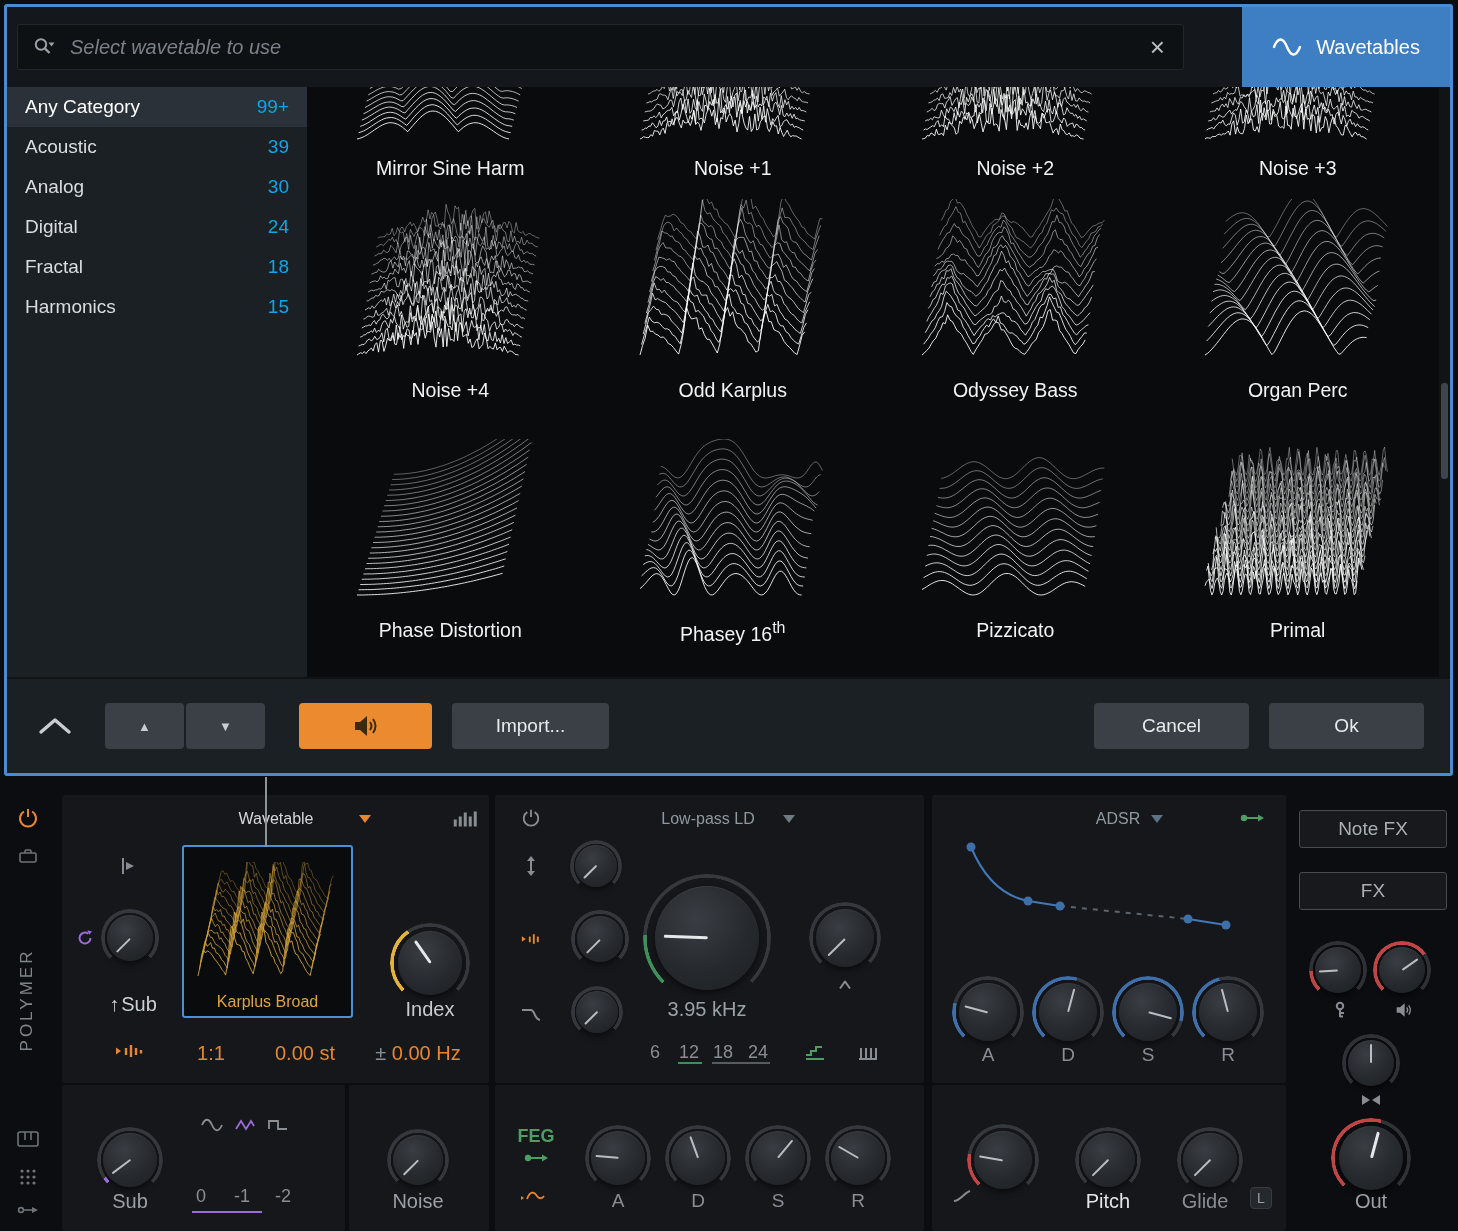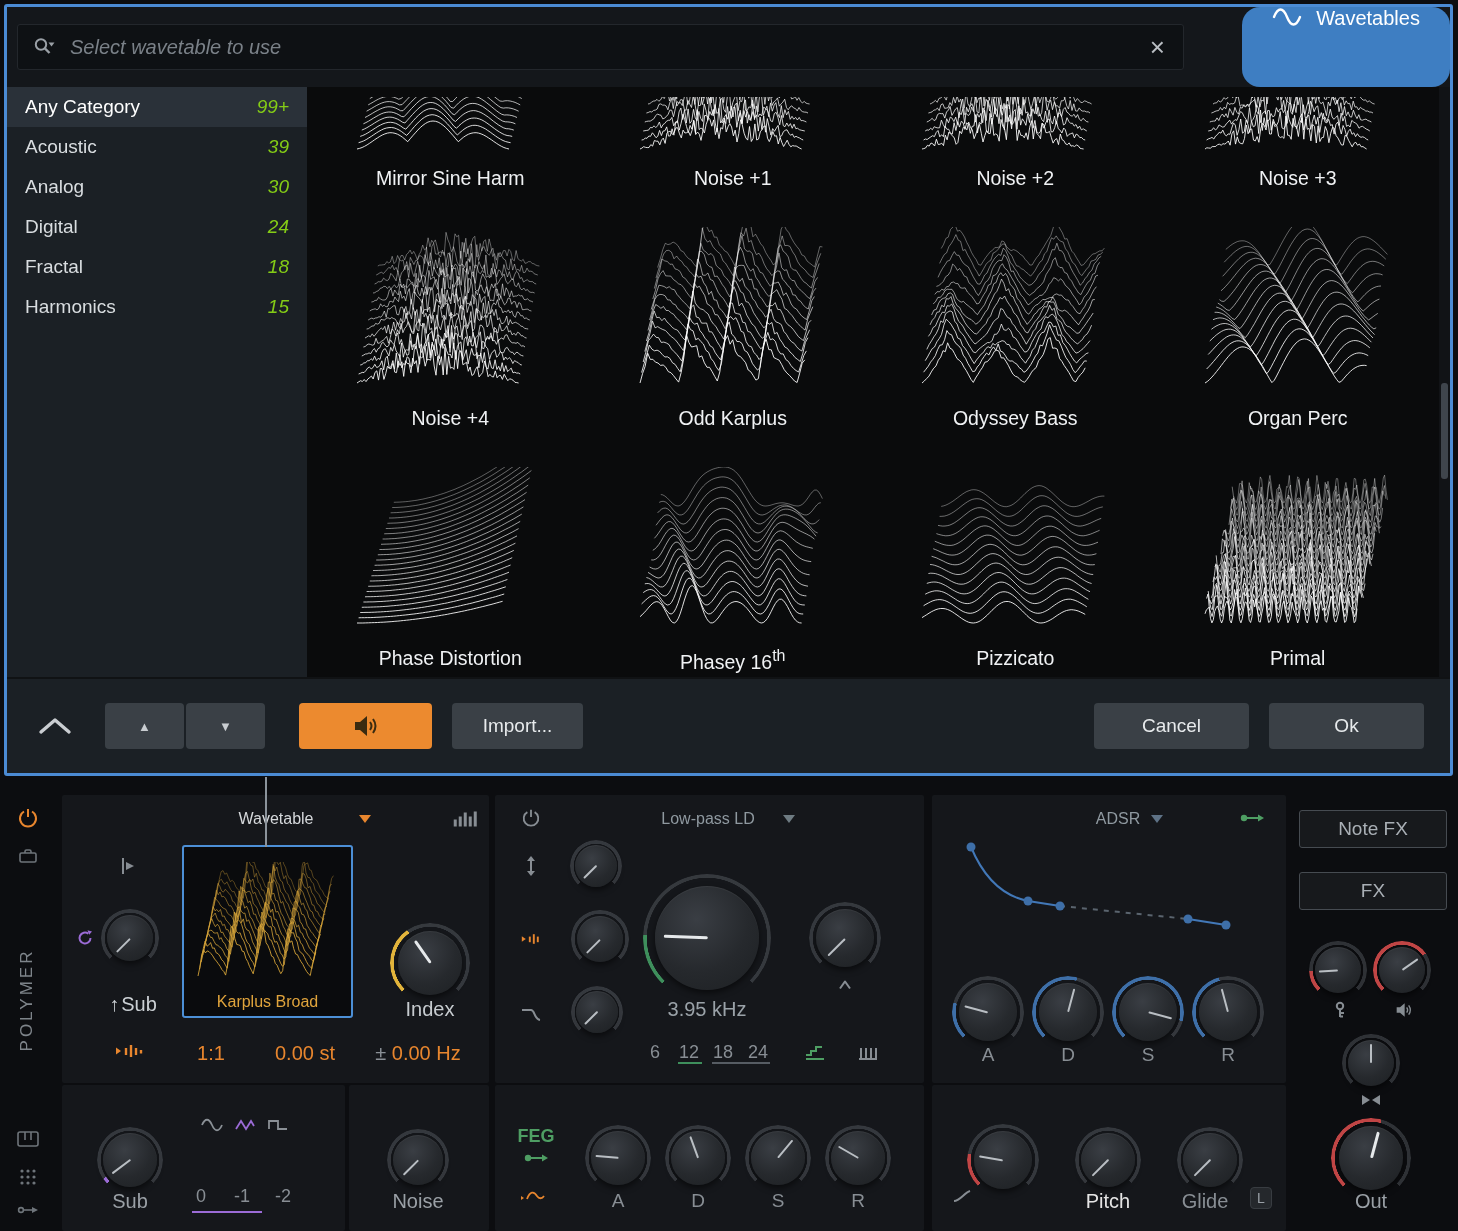--- a/index.html
+++ b/index.html
@@ -12,50 +12,50 @@
           border:3px solid #4B8BD4;border-radius:3px;background:#1B2025;
           display:flex;flex-direction:column;z-index:5;}
   .dlg-header{height:80px;display:flex;background:#14171B;flex:0 0 auto;gap:48px;}
   .search-wrap{flex:1;display:flex;align-items:center;padding:9px 10px;}
   .search-box{flex:1;height:46px;background:#0E1114;border:1px solid #23272C;border-radius:3px;
               display:flex;align-items:center;padding:0 14px;gap:12px;}
   .search-box input{flex:1;background:transparent;border:none;outline:none;
               color:#D6D9DC;font-size:20px;font-family:"Liberation Sans",sans-serif;}
   .search-box input::placeholder{color:#7A8188;font-style:italic;}
   .clear-x{font-size:26px;color:#B9BEC3;cursor:pointer;line-height:1;padding:0 4px;}
-  .wt-tab{width:208px;background:#3E7EC2;display:flex;justify-content:center;
-          gap:10px;font-size:20px;color:#FFFFFF;flex:0 0 auto;border-radius:18px;}
+  .wt-tab{width:208px;background:#3E7EC2;display:flex;align-items:center;justify-content:center;
+          gap:10px;font-size:20px;color:#FFFFFF;flex:0 0 auto;}
   .dlg-body{flex:1;display:flex;background:#0A0B0C;min-height:0;}
   .cats{width:300px;background:#1B2025;margin-right:2px;flex:0 0 auto;}
   .cat{height:40px;display:flex;align-items:center;justify-content:space-between;
        padding:0 18px;font-size:19px;color:#D9DDE0;cursor:pointer;}
-  .cat .cc{color:#84cc16;font-style:italic;}
+  .cat .cc{color:#0ea5e9;}
   .cat.sel{background:#2A3139;color:#FFFFFF;}
   .gridwrap{flex:1;position:relative;background:#0A0B0C;overflow:hidden;}
   .grid{position:absolute;inset:0 11px 0 0;display:grid;
         grid-template-columns:repeat(4,1fr);grid-template-rows:112px 240px 240px;}
-  .cell{display:flex;flex-direction:column;align-items:center;justify-content:flex-end;
+  .cell{display:flex;flex-direction:column;align-items:center;justify-content:flex-start;
         padding-bottom:8px;cursor:pointer;}
   .thumb{width:210px;height:168px;}
   .thumb svg{display:block;}
   .thumb.crop{height:64px;overflow:hidden;}
   .thumb.crop svg{margin-top:-104px;}
   .wlabel{margin-top:12px;height:24px;font-size:19.5px;color:#F0F2F4;}
   .thumb.crop + .wlabel{margin-top:6px;}
   .wlabel sup{font-size:16px;}
   .scroll-track{position:absolute;top:0;right:0;width:11px;bottom:0;background:#111316;}
   .scroll-thumb{position:absolute;right:2px;top:296px;width:7px;height:96px;background:#3F454C;border-radius:3px;}
   .dlg-footer{height:96px;flex:0 0 auto;background:#1B2025;border-top:2px solid #101214;
               display:flex;align-items:center;padding:0 26px 0 28px;}
   .btn{height:46px;border-radius:4px;background:#3A4046;color:#E7EAEC;font-size:19px;
        display:flex;align-items:center;justify-content:center;cursor:pointer;}
   .pair{display:flex;gap:2px;margin-left:30px;}
   .btn.updn{width:79px;font-size:13px;color:#C9CDD1;}
   .btn.speaker{width:133px;background:#EC8A2F;margin-left:34px;}
-  .btn.import{width:131px;margin-left:20px;}
+  .btn.import{width:157px;margin-left:20px;}
   .btn.cancel{width:155px;margin-left:auto;}
   .btn.ok{width:155px;margin-left:20px;}
   .collapse{cursor:pointer;display:flex;align-items:center;}
 
   
   .synth{position:absolute;left:0;top:782px;width:1458px;height:449px;background:#0C0D10;}
   .panel{position:absolute;background:#15171B;border-radius:2px;}
   .t{position:absolute;transform:translate(-50%,-50%);white-space:nowrap;}
   .ic{position:absolute;transform:translate(-50%,-50%);display:flex;line-height:0;}
   .hdr{font-size:16px;color:#8F99A0;cursor:pointer;}

